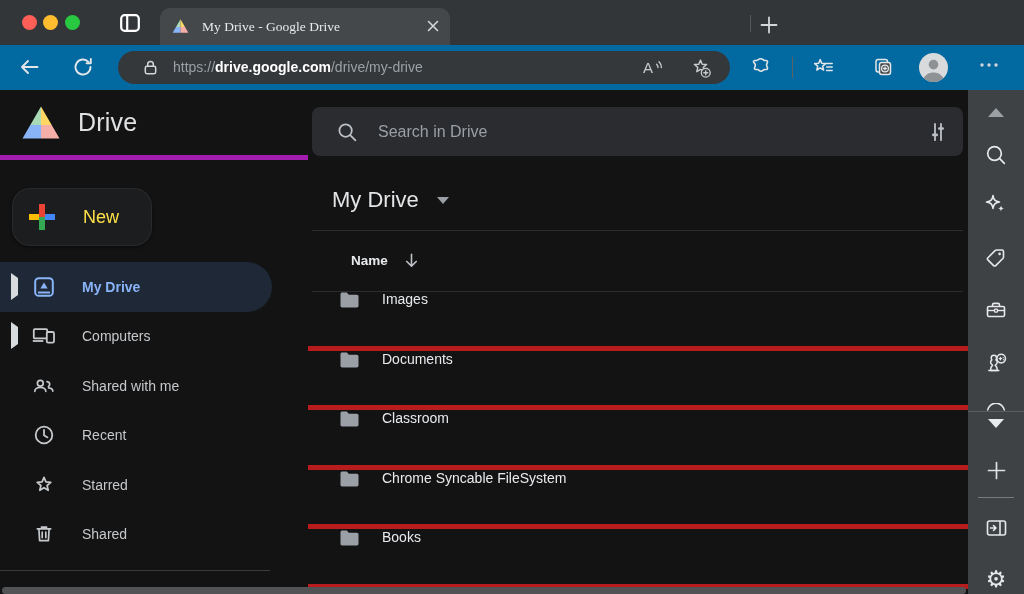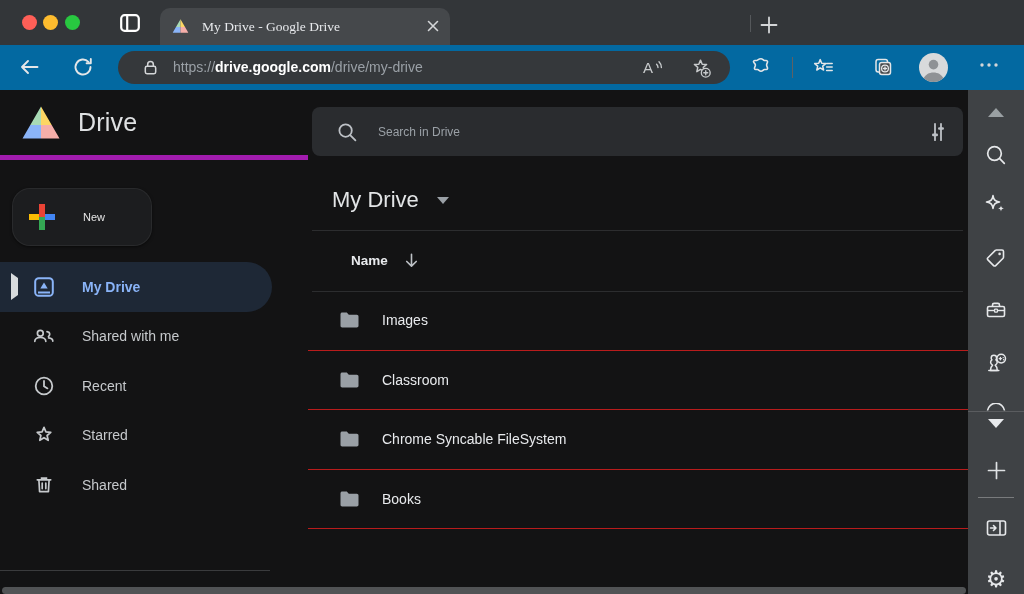--- a/index.html
+++ b/index.html
@@ -54,57 +54,57 @@
   .brand { margin-left:17px; font-size:25px; color:#dfe1e3; letter-spacing:.2px; }
   .new-btn { position:absolute; left:12px; top:98px; width:140px; height:58px; border-radius:18px;
              background:#1c1d1f; border:1px solid rgba(255,255,255,0.06);
              box-shadow:0 1px 3px rgba(0,0,0,.55); display:flex; align-items:center; padding-left:16px; cursor:default; }
   .new-plus { position:relative; width:26px; height:26px; }
   .new-plus .ph, .new-plus .pv { position:absolute; }
   .new-plus .ph-l { left:0; top:10px; width:13px; height:6px; background:#fbbc04; }
   .new-plus .ph-r { left:13px; top:10px; width:13px; height:6px; background:#4285f4; }
   .new-plus .pv-t { left:10px; top:0; width:6px; height:13px; background:#ea4335; }
   .new-plus .pv-b { left:10px; top:13px; width:6px; height:13px; background:#34a853; }
-  .new-label { margin-left:28px; font-size:11px; color:#e5e5e5; }
+  .new-label { margin-left:28px; font-size:18px; color:#fde047; }
 
   .nav { position:absolute; left:0; top:172px; width:308px; }
   .nav-item { position:relative; height:49.5px; display:flex; align-items:center; cursor:default; }
   .nav-item.selected { width:272px; background:#1e2836; border-radius:0 25px 25px 0; }
   .caret { width:8px; margin-left:11px; }
   .caret .tri { width:0; height:0; border-top:5px solid transparent; border-bottom:5px solid transparent;
                 border-left:7px solid #d8dbdd; }
   .nav-icon { width:24px; height:24px; margin-left:13px; display:flex; align-items:center; justify-content:center; }
   .nav-label { margin-left:26px; font-size:14px; color:#c6c9cc; }
   .nav-item.selected .nav-label { color:#8ab4f8; font-weight:bold; }
   .sidebar-divider { position:absolute; left:0; top:480px; width:270px; height:1px; background:#3a3b3d; }
 
   
   .drive-main { position:absolute; left:308px; top:0; width:660px; height:504px; }
   .searchbar { position:absolute; left:4px; top:17px; width:651px; height:49px; background:#2a2c2f;
                border-radius:8px; display:flex; align-items:center; padding:0 14px 0 25px; }
   .search-mag { width:20px; height:20px; }
   .search-input { flex:1; margin-left:21px; background:transparent; border:none; outline:none;
-                  font-size:12px; color:#f97316; font-family:"Liberation Sans", sans-serif; }
+                  font-size:16px; color:#f97316; font-family:"Liberation Sans", sans-serif; }
   .search-input::placeholder { color:#9aa0a6; opacity:1; }
   .tune-btn { width:22px; height:22px; }
 
   .title-row { position:absolute; left:24px; top:80px; height:60px; display:flex; align-items:center; }
   .page-title { font-size:22px; color:#e3e5e7; }
   .title-caret { margin-left:18px; width:0; height:0; border-left:6px solid transparent;
                  border-right:6px solid transparent; border-top:7px solid #9aa0a6; }
   .main-divider { position:absolute; left:4px; width:651px; height:1px; background:#2c2d2f; }
   .d1 { top:140px; } .d2 { top:201px; }
 
   .name-row { position:absolute; left:27px; top:140px; height:61px; display:flex; align-items:center; }
   .col-name { font-size:13.5px; font-weight:bold; color:#e8eaed;padding-left:16px; }
   .sort-arrow { margin-left:15px; width:17px; height:17px; }
 
   .rows { position:absolute; left:0; top:201px; width:660px; }
-  .file-row { position:relative; height:59.5px; display:flex; align-items:center; padding-left:31px;
-              border-bottom:1px solid #b91c1c; cursor:default; }
+  .file-row { position:relative; height:59.5px; display:flex; padding-left:31px;
+              border-bottom:5px solid #b91c1c; cursor:default; }
   .folder-ic { width:21px; height:18px; }
   .row-label { margin-left:22px; font-size:14px; color:#e8eaed; font-weight:500; white-space:nowrap; }
 
   .hscrollbar { position:absolute; left:2px; bottom:0; width:964px; height:7px; border-radius:3.5px; background:#515355; }
 
   
   .edge-sidebar { position:absolute; left:968px; top:0; width:56px; height:504px; background:#3f4245; }
   .es-item { position:absolute; left:0; width:56px; display:flex; justify-content:center; cursor:default; }
   .es-tri-up { width:0; height:0; border-left:8px solid transparent; border-right:8px solid transparent;
                border-bottom:9px solid #9aa0a3; }
@@ -285,20 +285,31 @@
             <span class="nav-icon">
               <svg width="20" height="20" viewBox="0 0 20 20">
                 <rect x="1.2" y="1.2" width="17.6" height="17.6" rx="3.6" fill="none" stroke="#8ab4f8" stroke-width="2"></rect>
                 <path d="M10 5.4l3.7 6.2H6.3z" fill="#8ab4f8"></path>
                 <path d="M4 15.5h12" stroke="#8ab4f8" stroke-width="2"></path>
               </svg>
             </span>
             <span class="nav-label">My Drive</span>
           </div>
 
+          <div class="nav-item">
+            <span class="caret"><span class="tri"></span></span>
+            <span class="nav-icon">
+              <svg width="24" height="24" viewBox="0 0 24 24">
+                <rect x="1.8" y="5.2" width="13.4" height="9.2" rx="1" fill="none" stroke="#c6c9cc" stroke-width="1.8"></rect>
+                <path d="M.8 17h10.5" stroke="#c6c9cc" stroke-width="1.8"></path>
+                <rect x="14.8" y="8" width="7.2" height="10.6" rx="1.4" fill="#131314" stroke="#c6c9cc" stroke-width="1.8"></rect>
+              </svg>
+            </span>
+            <span class="nav-label">Computers</span>
+          </div>
 
           <div class="nav-item">
             <span class="caret empty"></span>
             <span class="nav-icon">
               <svg width="24" height="24" viewBox="0 0 24 24">
                 <circle cx="8.3" cy="9.2" r="2.9" fill="none" stroke="#c6c9cc" stroke-width="1.7"></circle>
                 <path d="M2.8 17.3c0-2.4 2.5-3.9 5.5-3.9s5.5 1.5 5.5 3.9" fill="none" stroke="#c6c9cc" stroke-width="1.7" stroke-linecap="round"></path>
                 <path d="M15 7.6c1.5.2 2.7 1.3 2.7 2.7 0 .9-.5 1.7-1.2 2.2" fill="none" stroke="#c6c9cc" stroke-width="1.7" stroke-linecap="round"></path>
                 <path d="M16.6 13.8c2.4.3 4.2 1.6 4.2 3.3" fill="none" stroke="#c6c9cc" stroke-width="1.7" stroke-linecap="round"></path>
               </svg>
@@ -385,20 +396,28 @@
                 </svg>
             </span>
             <span class="row-label">Images</span>
           </div>
           <div class="file-row">
             <span class="folder-ic">
               <svg width="21" height="18" viewBox="0 0 21 18">
                   <path d="M1.5 3.2c0-1 .8-1.7 1.7-1.7h4.6l2 2.2h8c1 0 1.7.8 1.7 1.7v9.4c0 1-.8 1.7-1.7 1.7H3.2c-1 0-1.7-.8-1.7-1.7V3.2z" fill="#9aa0a6"></path>
                 </svg>
             </span>
+            <span class="row-label">Documents</span>
+          </div>
+          <div class="file-row">
+            <span class="folder-ic">
+              <svg width="21" height="18" viewBox="0 0 21 18">
+                  <path d="M1.5 3.2c0-1 .8-1.7 1.7-1.7h4.6l2 2.2h8c1 0 1.7.8 1.7 1.7v9.4c0 1-.8 1.7-1.7 1.7H3.2c-1 0-1.7-.8-1.7-1.7V3.2z" fill="#9aa0a6"></path>
+                </svg>
+            </span>
             <span class="row-label">Classroom</span>
           </div>
           <div class="file-row">
             <span class="folder-ic">
               <svg width="21" height="18" viewBox="0 0 21 18">
                   <path d="M1.5 3.2c0-1 .8-1.7 1.7-1.7h4.6l2 2.2h8c1 0 1.7.8 1.7 1.7v9.4c0 1-.8 1.7-1.7 1.7H3.2c-1 0-1.7-.8-1.7-1.7V3.2z" fill="#9aa0a6"></path>
                 </svg>
             </span>
             <span class="row-label">Chrome Syncable FileSystem</span>
           </div>

